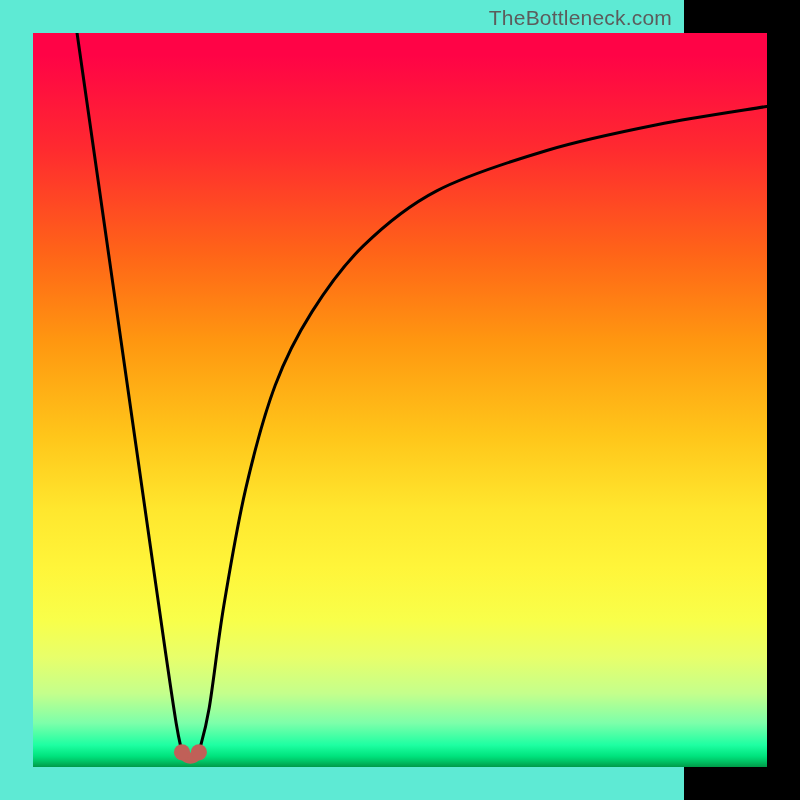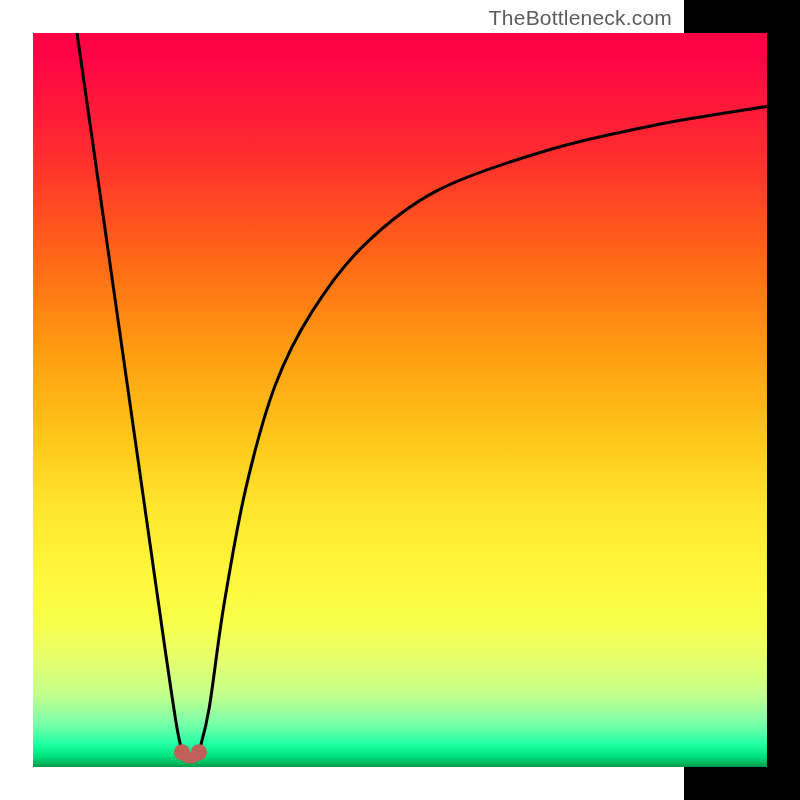--- a/index.html
+++ b/index.html
@@ -7,21 +7,21 @@
     padding: 0;
     width: 800px;
     height: 800px;
     background: #000;
     overflow: hidden;
   }
   .frame {
     position: absolute;
     left: 0; top: 0;
     width: 684px; height: 800px;
-    background: #ffffff;
+    background: #5eead4;
   }
   .plot-area {
     position: absolute;
     left: 33px;
     top: 33px;
     width: 734px;
     height: 734px;
     overflow: hidden;
   }
   .gradient-bg {

